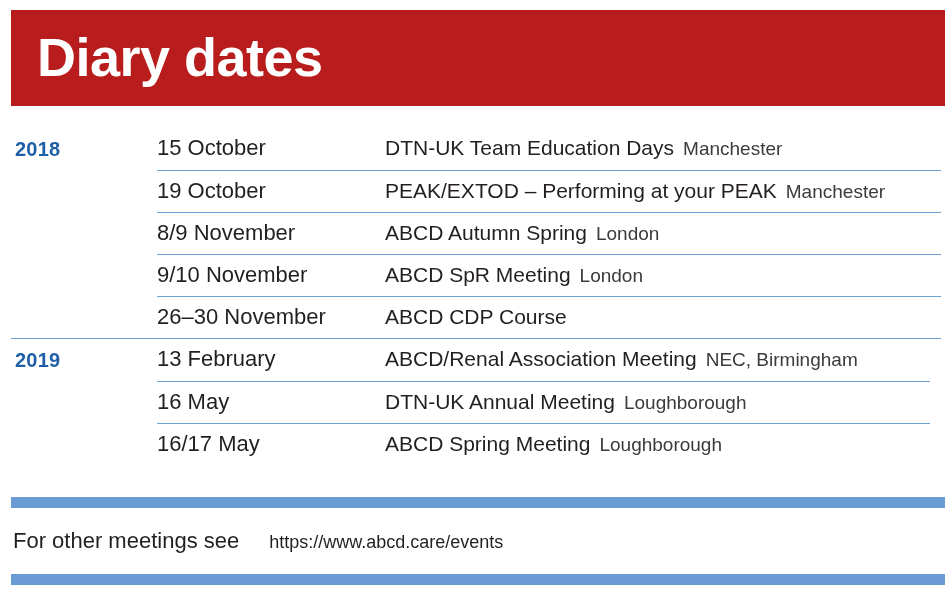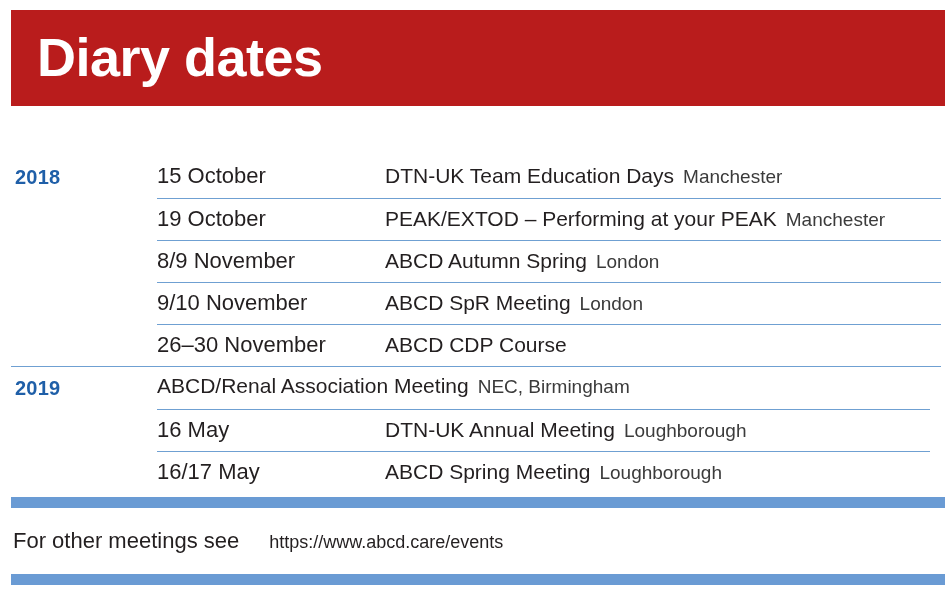--- a/index.html
+++ b/index.html
@@ -39,21 +39,20 @@
     line-height: 1;
     white-space: nowrap;
   }
 
   
   .schedule {
     position: absolute;
     left: 0;
     top: 128px;
     width: 952px;
-    margin-top: 28px;
   }
   .year-group {
     position: relative;
   }
   .year-group + .year-group {
     border-top: 1.4px solid #6fa0d2;
     margin-left: 11px;
     margin-right: 11px;
     padding-left: 0;
   }
@@ -164,20 +163,21 @@
       </div>
       <div class="row">
         <div class="row-date">26–30 November</div>
         <div class="row-event">ABCD CDP Course</div>
         <div class="row-location"></div>
       </div>
     </div>
     <div class="year-group">
       <div class="year-label">2019</div>
       <div class="row">
+        <div class="row-date">13 February</div>
         <div class="row-event">ABCD/Renal Association Meeting</div>
         <div class="row-location">NEC, Birmingham</div>
       </div>
       <div class="row">
         <div class="row-date">16 May</div>
         <div class="row-event">DTN-UK Annual Meeting</div>
         <div class="row-location">Loughborough</div>
       </div>
       <div class="row">
         <div class="row-date">16/17 May</div>

